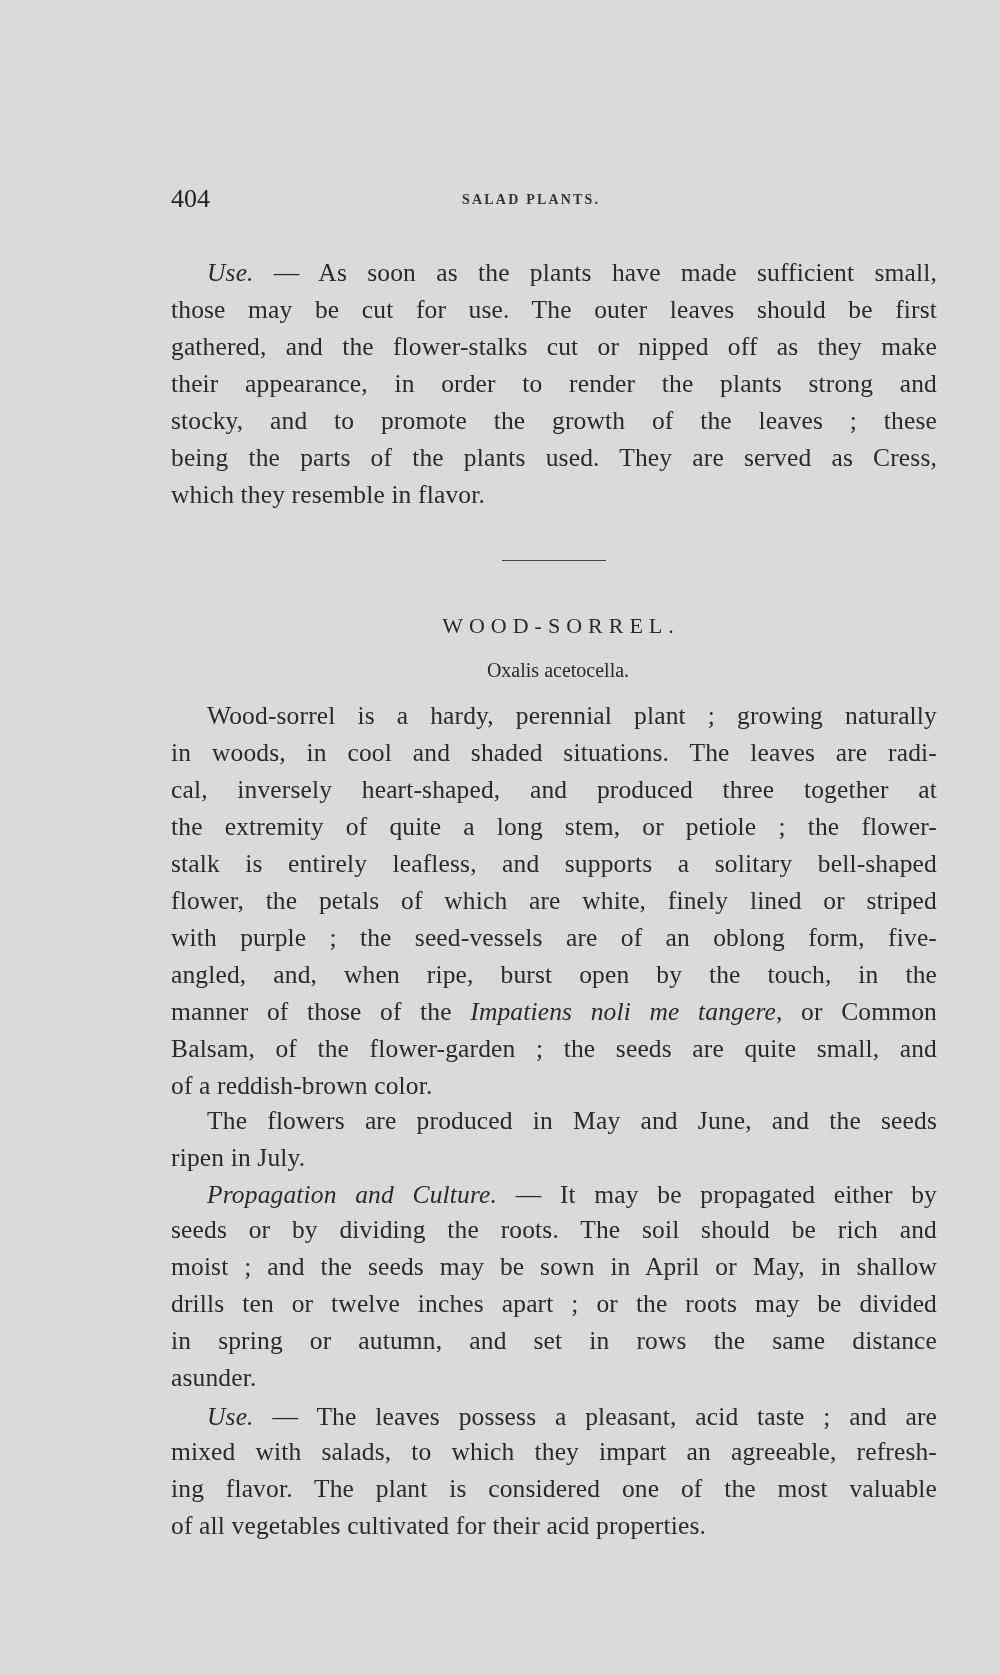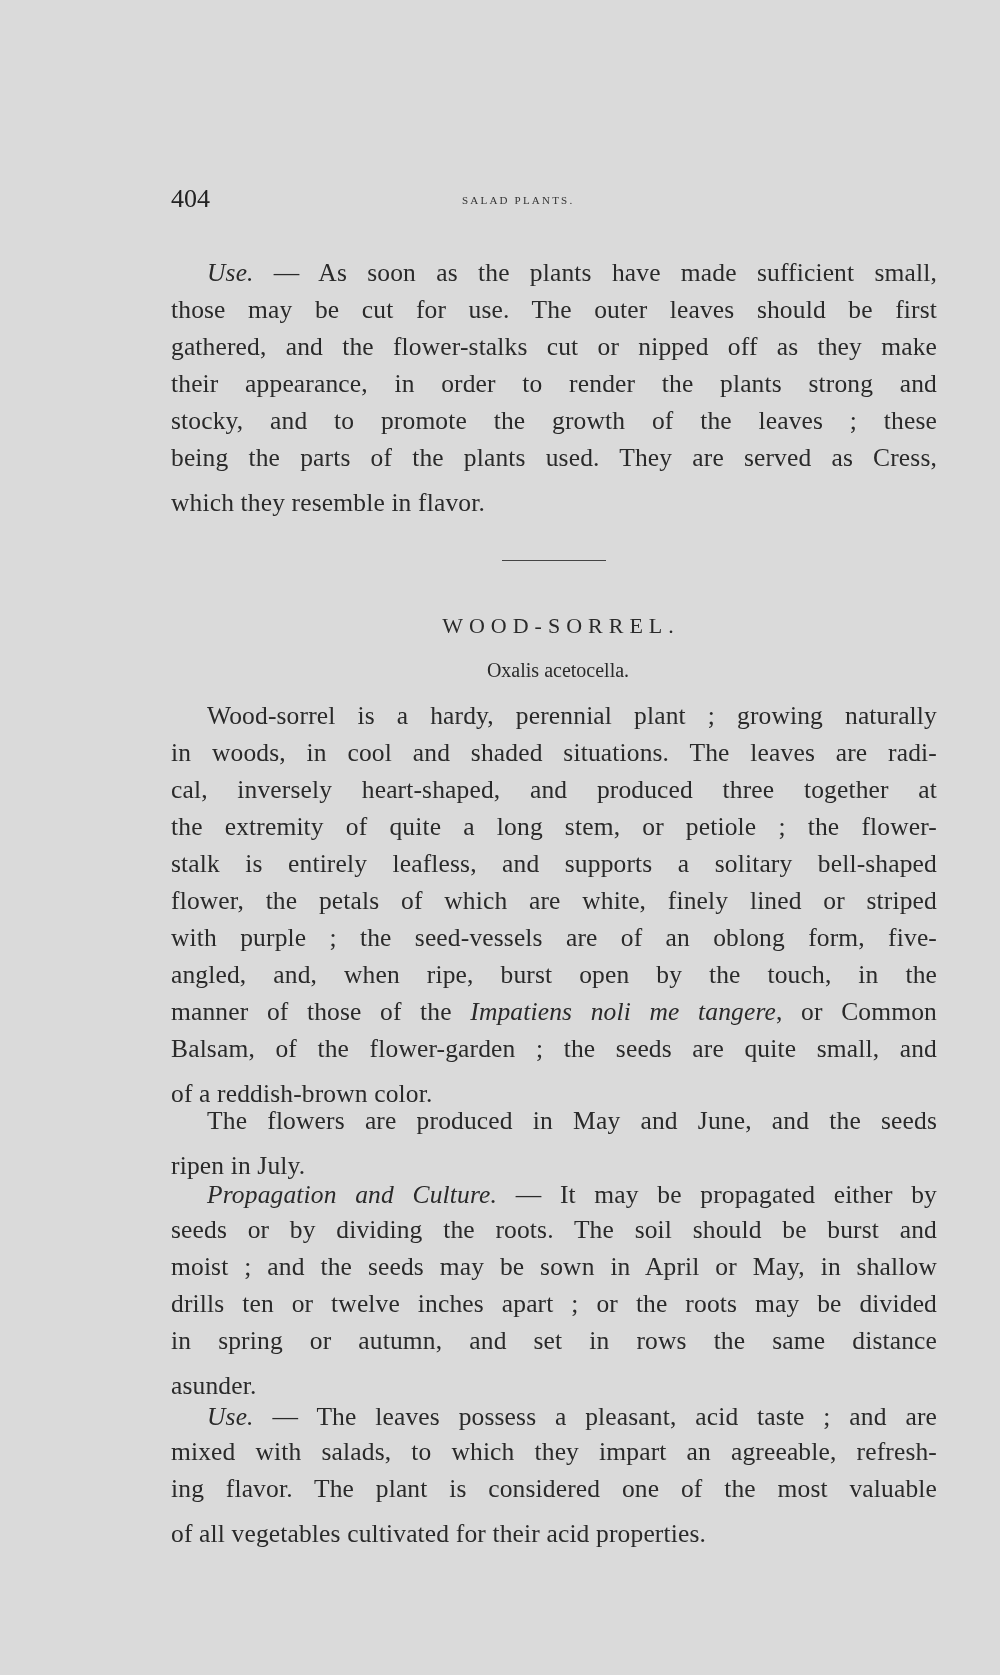--- a/index.html
+++ b/index.html
@@ -7,24 +7,24 @@
     width: 1000px; height: 1675px; background: #dadada; position: relative; overflow: hidden;
     font-family: "Liberation Serif", "DejaVu Serif", serif; color: #2a2a2a;
   }
   .line {
     position: absolute; left: 171px; width: 766px;
     font-size: 25.5px; line-height: 30px; height: 30px;
     white-space: nowrap; text-align: justify; text-align-last: justify;
     letter-spacing: 0.15px;
   }
   .line.indent { left: 207px; width: 730px; }
-  .line.last { text-align-last: left; margin-top: 8px; }
+  .line.last { text-align-last: left; }
   .line i { font-style: italic; }
   .hdr-num { position: absolute; left: 171px; top: 184px; font-size: 26px; line-height: 30px; color: #222; text-align: center; }
-  .hdr-title { position: absolute; left: 462px; top: 188px; font-size: 11px; letter-spacing: 2.2px; line-height: 24px; color: #333; }
+  .hdr-title { position: absolute; left: 462px; top: 188px; font-size: 14px; letter-spacing: 2.2px; line-height: 24px; color: #333; font-weight: bold; }
   .rule { position: absolute; left: 502px; top: 560px; width: 104px; height: 0; border-top: 1.5px solid #444; }
   .sec-title { position: absolute; left: 0; width: 1122px; top: 612px; text-align: center; font-size: 22px; letter-spacing: 6px; line-height: 28px; color: #2a2a2a; }
   .sec-sub { position: absolute; left: 0; width: 1116px; top: 657px; text-align: center; font-size: 20px; line-height: 26px; color: #2a2a2a; }
 </style>
 </head>
 <body>
 
 <div>
   <div class="hdr-num">404</div>
   <div class="hdr-title">SALAD PLANTS.</div>
@@ -58,21 +58,21 @@
     <div class="line last" style="top:1071px">of a reddish-brown color.</div>
   </div>
 
   <div>
     <div class="line indent" style="top:1106px">The flowers are produced in May and June, and the  seeds</div>
     <div class="line last" style="top:1143px">ripen in July.</div>
   </div>
 
   <div>
     <div class="line indent" style="top:1180px"><i>Propagation and Culture.</i><span> — It may be propagated either by</span></div>
-    <div class="line" style="top:1215px">seeds or by dividing the roots.  The soil should be burst and</div>
+    <div class="line" style="top:1215px">seeds or by dividing the roots.  The soil should be rich and</div>
     <div class="line" style="top:1252px">moist ; and the seeds may be sown in April or May, in shallow</div>
     <div class="line" style="top:1289px">drills ten or twelve inches apart ;  or the roots may be divided</div>
     <div class="line" style="top:1326px">in spring or autumn, and set in rows the same distance</div>
     <div class="line last" style="top:1363px">asunder.</div>
   </div>
 
   <div>
     <div class="line indent" style="top:1402px"><i>Use.</i><span> — The leaves possess a pleasant, acid taste ;  and are</span></div>
     <div class="line" style="top:1437px">mixed with salads, to which they impart an agreeable, refresh-</div>
     <div class="line" style="top:1474px">ing flavor.  The plant is considered one of the most valuable</div>

